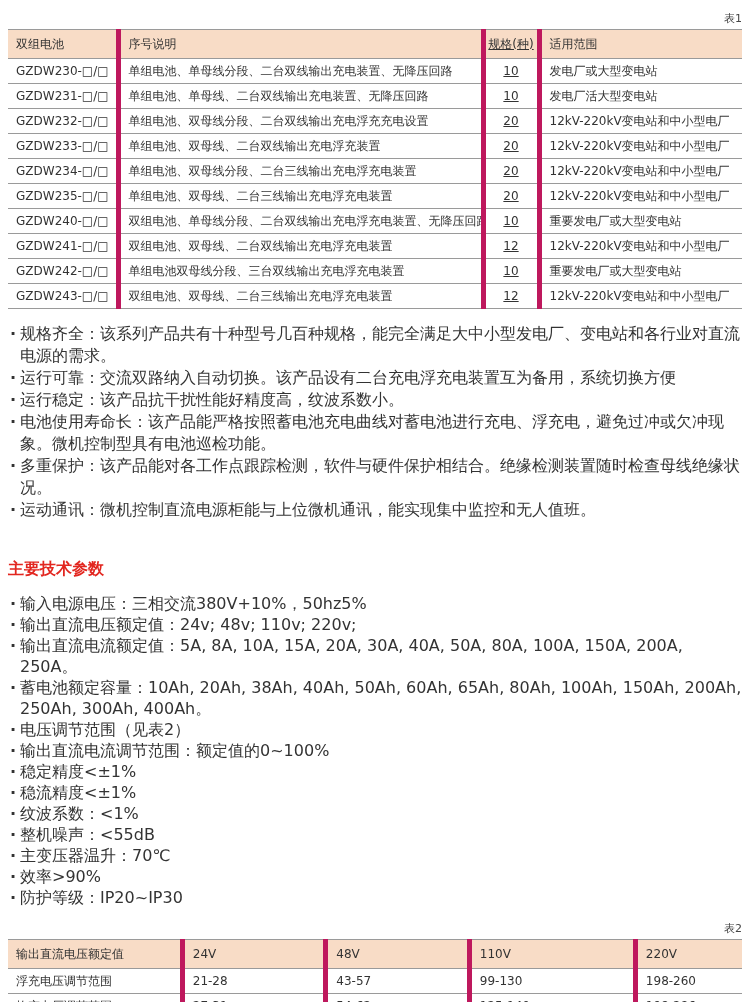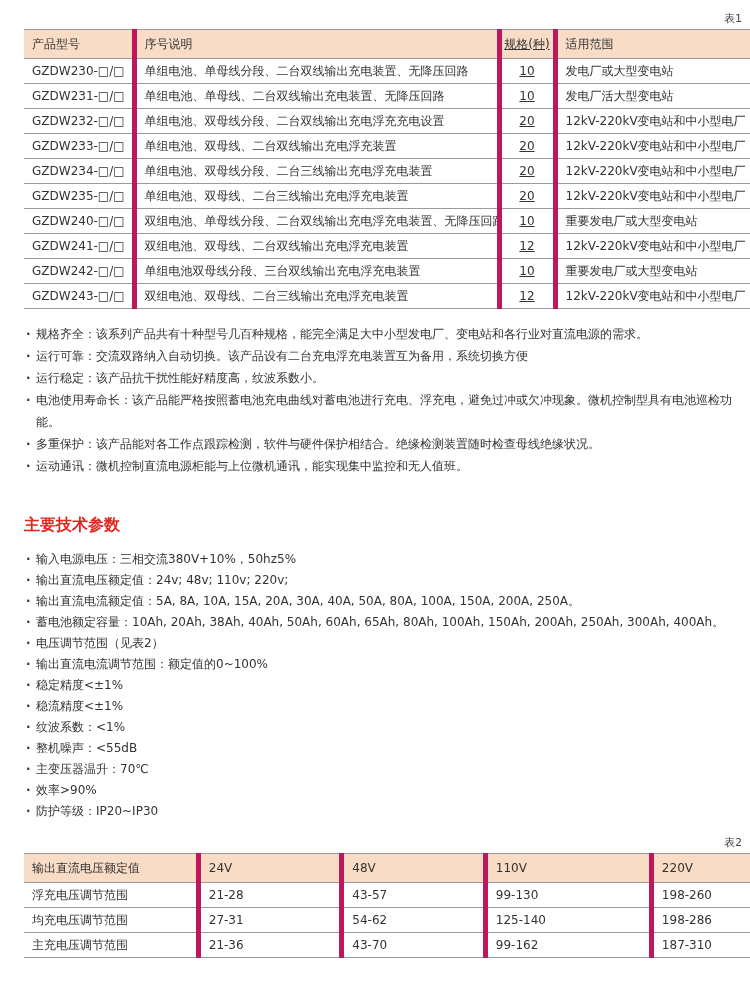--- a/index.html
+++ b/index.html
@@ -2,21 +2,21 @@
 <html><head>
 <meta charset="utf-8">
 <style>
   * { margin:0; padding:0; box-sizing:border-box; }
   html,body { background:#ffffff; }
   body {
     width:750px; height:1002px; overflow:hidden;
     font-family:"DejaVu Sans","Liberation Sans",sans-serif;
     color:#333333;
   }
-  .page { position:relative; width:750px; height:1002px;padding-left:16px; }
+  .page { position:relative; width:750px; height:1002px; }
 
   .table-label {
     text-align:right; font-size:11px; color:#444444;
     padding:0 8px; line-height:14px;
   }
   .label-top { padding-top:12px; }
   .label-mid { margin-top:14px; }
 
   table.spec {
     border-collapse:collapse; table-layout:fixed;
@@ -46,40 +46,40 @@
   .t2-c3 { width:140px; }
   .t2-c4 { width:162px; }
   .t2-c5 { width:104px; }
 
   .section-title {
     color:#e2261f; font-weight:bold; font-size:16px;
     margin:38px 8px 0 8px; line-height:20px;
   }
   .bullets { margin:14px 8px 0 8px; }
   .bullet {
-    font-size:12px; line-height:22px; color:#333333;
+    font-size:16px; line-height:22px; color:#333333;
     padding-left:12px; position:relative;
   }
   .bullet::before {
     content:"\00B7"; position:absolute; left:2px; top:0;
     color:#333333; font-weight:bold;
   }
   .bullets-tight .bullet { line-height:21px; }
 </style>
 </head>
 <body>
 
 <div class="page">
 
   <div class="table-label label-top">表1</div>
 
   <table class="spec">
     <thead>
       <tr>
-        <th class="t1-c1">产品型号</th>
+        <th class="t1-c1">双组电池</th>
         <th class="t1-c2">序号说明</th>
         <th class="t1-c3 col-center">规格(种)</th>
         <th class="t1-c4">适用范围</th>
       </tr>
     </thead>
     <tbody>
 
         <tr>
           <td class="t1-c1">GZDW230-□/□</td>
           <td class="t1-c2">单组电池、单母线分段、二台双线输出充电装置、无降压回路</td>

